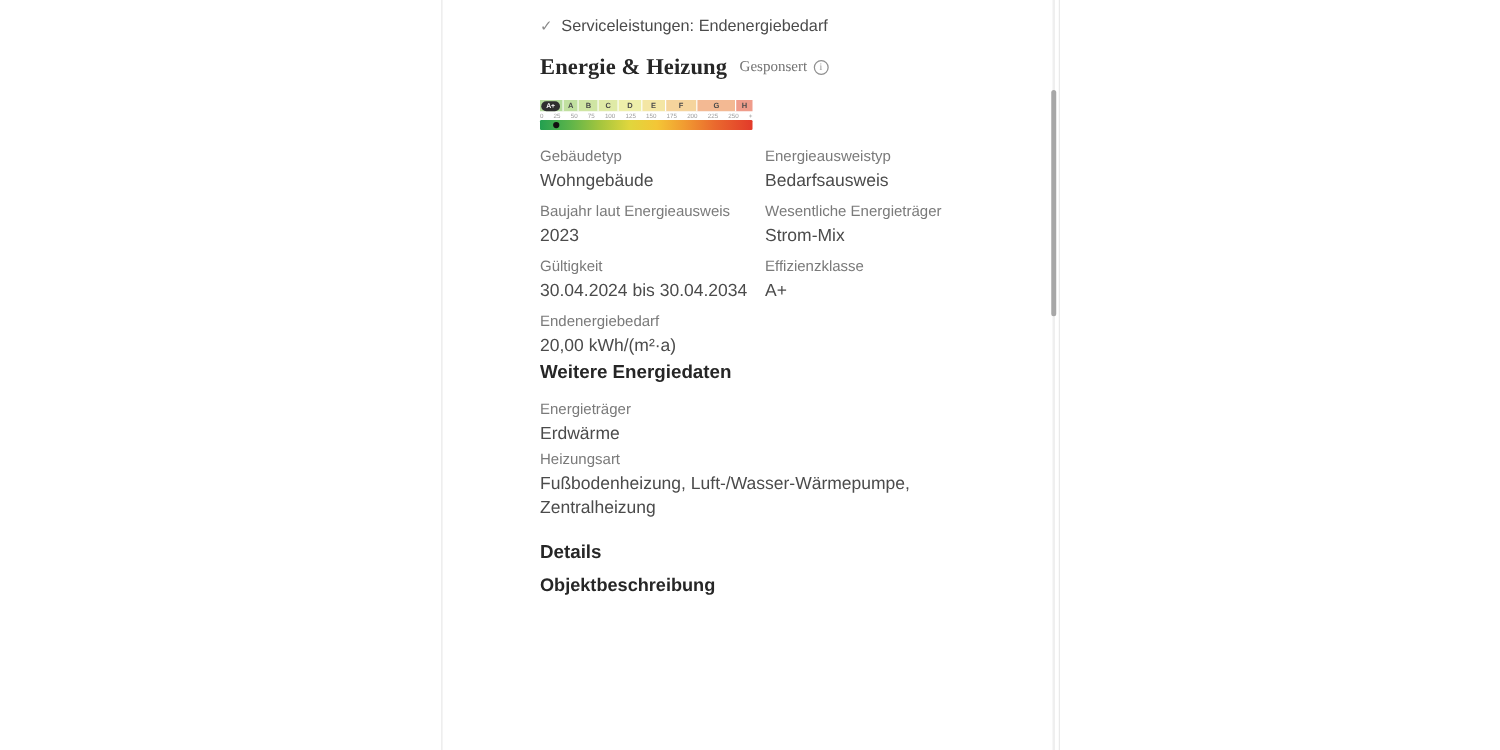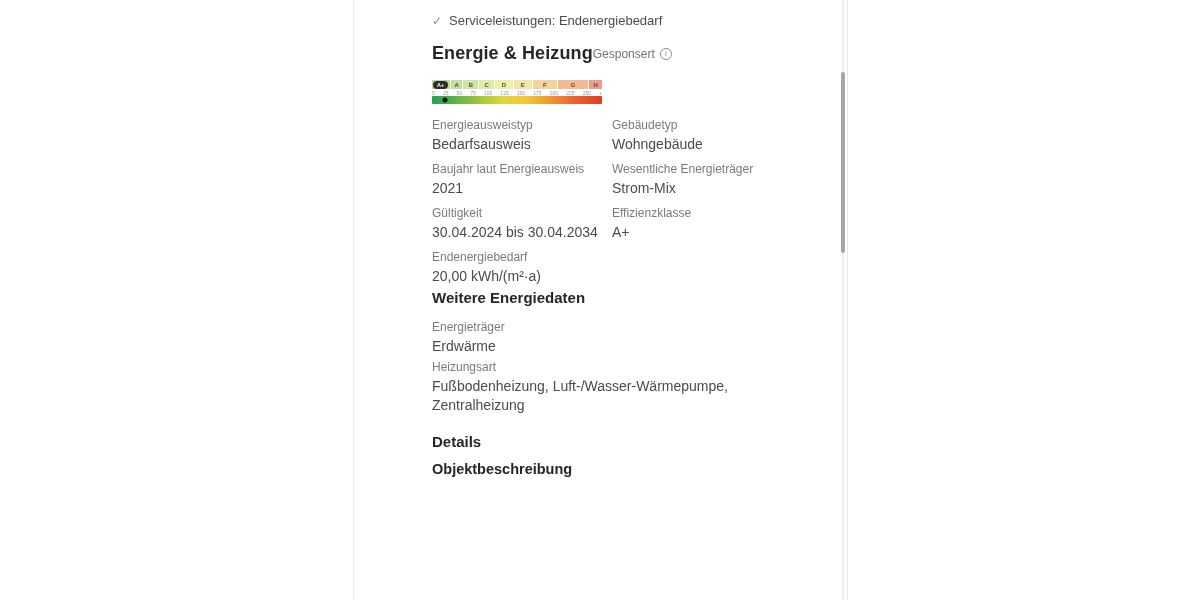--- a/index.html
+++ b/index.html
@@ -14,21 +14,21 @@
                   background:#a7a7a7; border-radius:2px; }
 
   .content { padding:13px 56px 0 78px; }
 
   
   .service-row { display:flex; align-items:center; gap:7px; margin-bottom:15px; }
   .check { color:#8a8a8a; font-size:12px; line-height:12px; }
   .service-text { font-size:13px; color:#4b4b4b; }
 
   
-  .section-head { display:flex; align-items:center; margin-bottom:16px; }
+  .section-head { display:flex; align-items:center; gap:10px; margin-bottom:16px;font-family:Liberation Serif, serif; }
   .h-main { font-size:18px; font-weight:700; color:#262626; letter-spacing:0.1px; }
   .sponsored { display:flex; align-items:center; gap:5px; }
   .sponsored-label { font-size:12px; color:#737373; }
   .info-icon { width:12px; height:12px; border:1px solid #8f8f8f; border-radius:50%;
                color:#8f8f8f; font-size:8px; line-height:10px; text-align:center;
                font-style:normal; cursor:pointer; }
 
   
   .energy-scale { width:170px; margin-bottom:14px; }
   .scale-classes { display:flex; height:9px; }
@@ -135,30 +135,30 @@
         <span class="tick">250</span>
         <span class="tick">+</span>
       </div>
       <div class="scale-bar" style="background: linear-gradient(90deg, rgb(35, 160, 80) 0%, rgb(92, 180, 74) 14%, rgb(163, 197, 62) 28%, rgb(224, 214, 61) 42%, rgb(244, 198, 54) 55%, rgb(241, 155, 49) 68%, rgb(234, 106, 46) 82%, rgb(226, 58, 42) 100%);">
         <span class="marker-dot" style="left: 7.4%;"></span>
       </div>
     </div>
 
     <div class="facts-grid">
       <div class="fact">
+        <div class="fact-label">Gebäudetyp</div>
+        <div class="fact-value">Wohngebäude</div>
+      </div>
+      <div class="fact">
         <div class="fact-label">Energieausweistyp</div>
         <div class="fact-value">Bedarfsausweis</div>
       </div>
       <div class="fact">
-        <div class="fact-label">Gebäudetyp</div>
-        <div class="fact-value">Wohngebäude</div>
-      </div>
-      <div class="fact">
         <div class="fact-label">Baujahr laut Energieausweis</div>
-        <div class="fact-value">2021</div>
+        <div class="fact-value">2023</div>
       </div>
       <div class="fact">
         <div class="fact-label">Wesentliche Energieträger</div>
         <div class="fact-value">Strom-Mix</div>
       </div>
       <div class="fact">
         <div class="fact-label">Gültigkeit</div>
         <div class="fact-value">30.04.2024 bis 30.04.2034</div>
       </div>
       <div class="fact">

